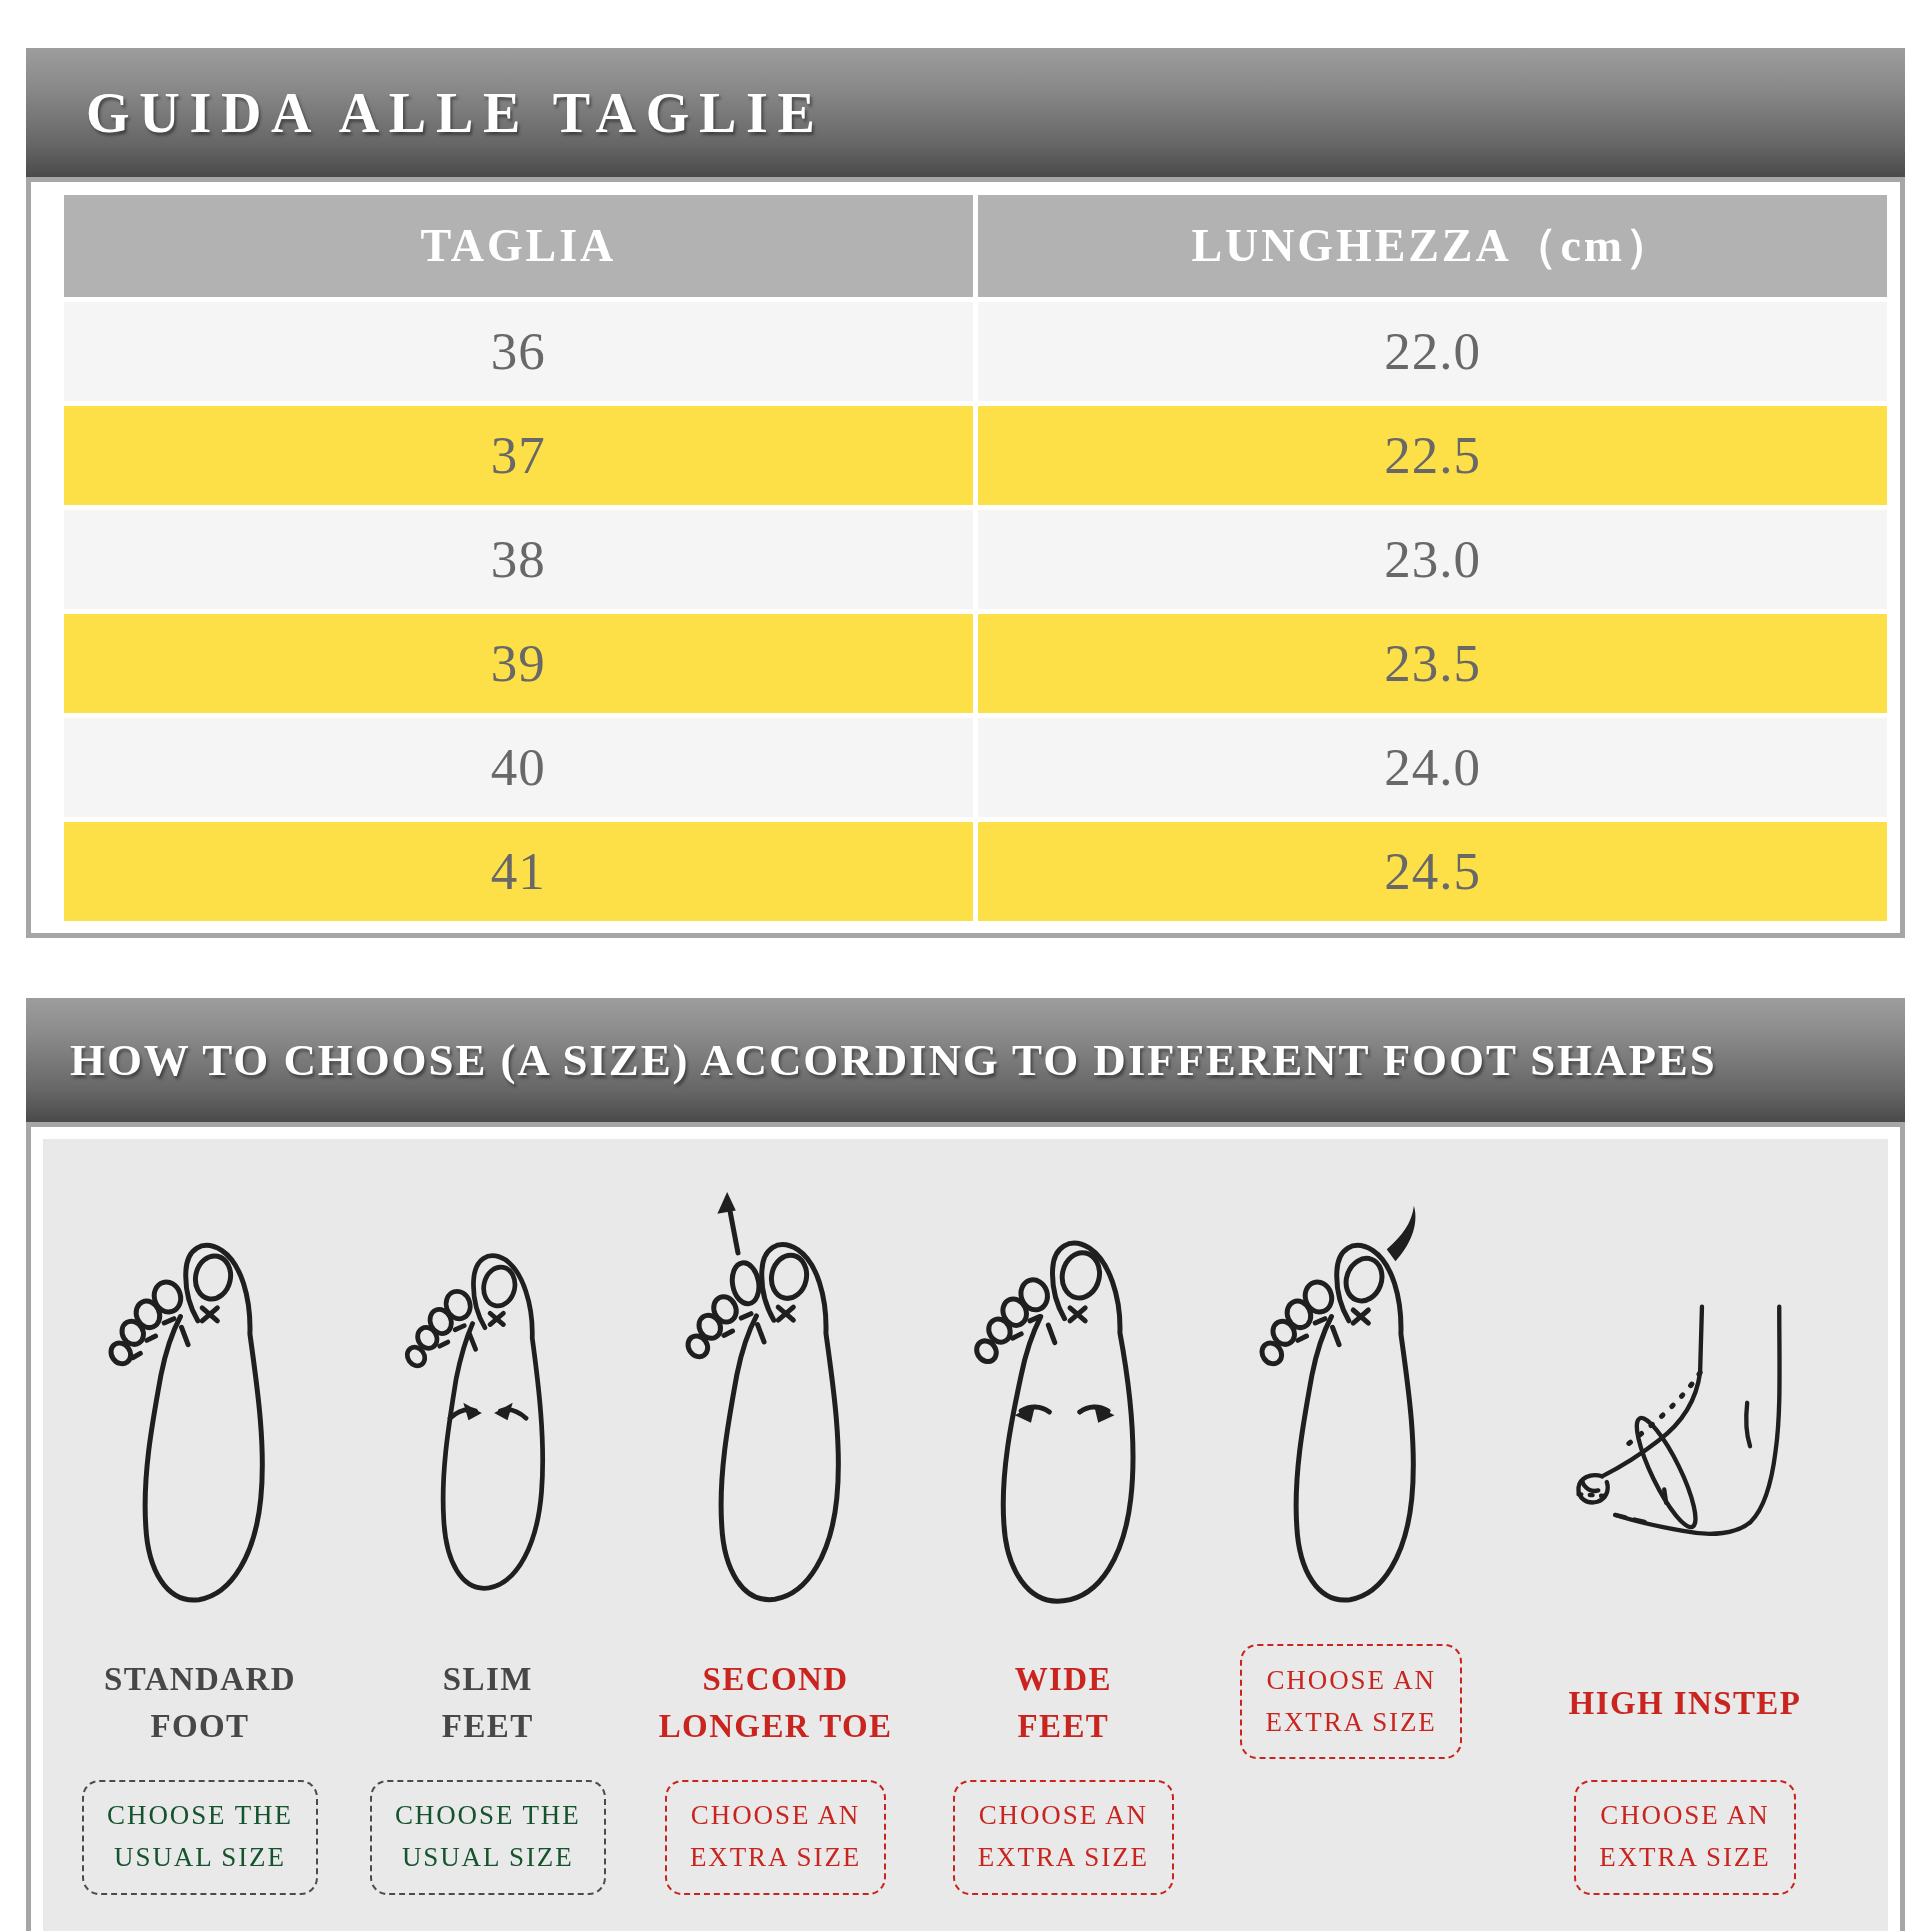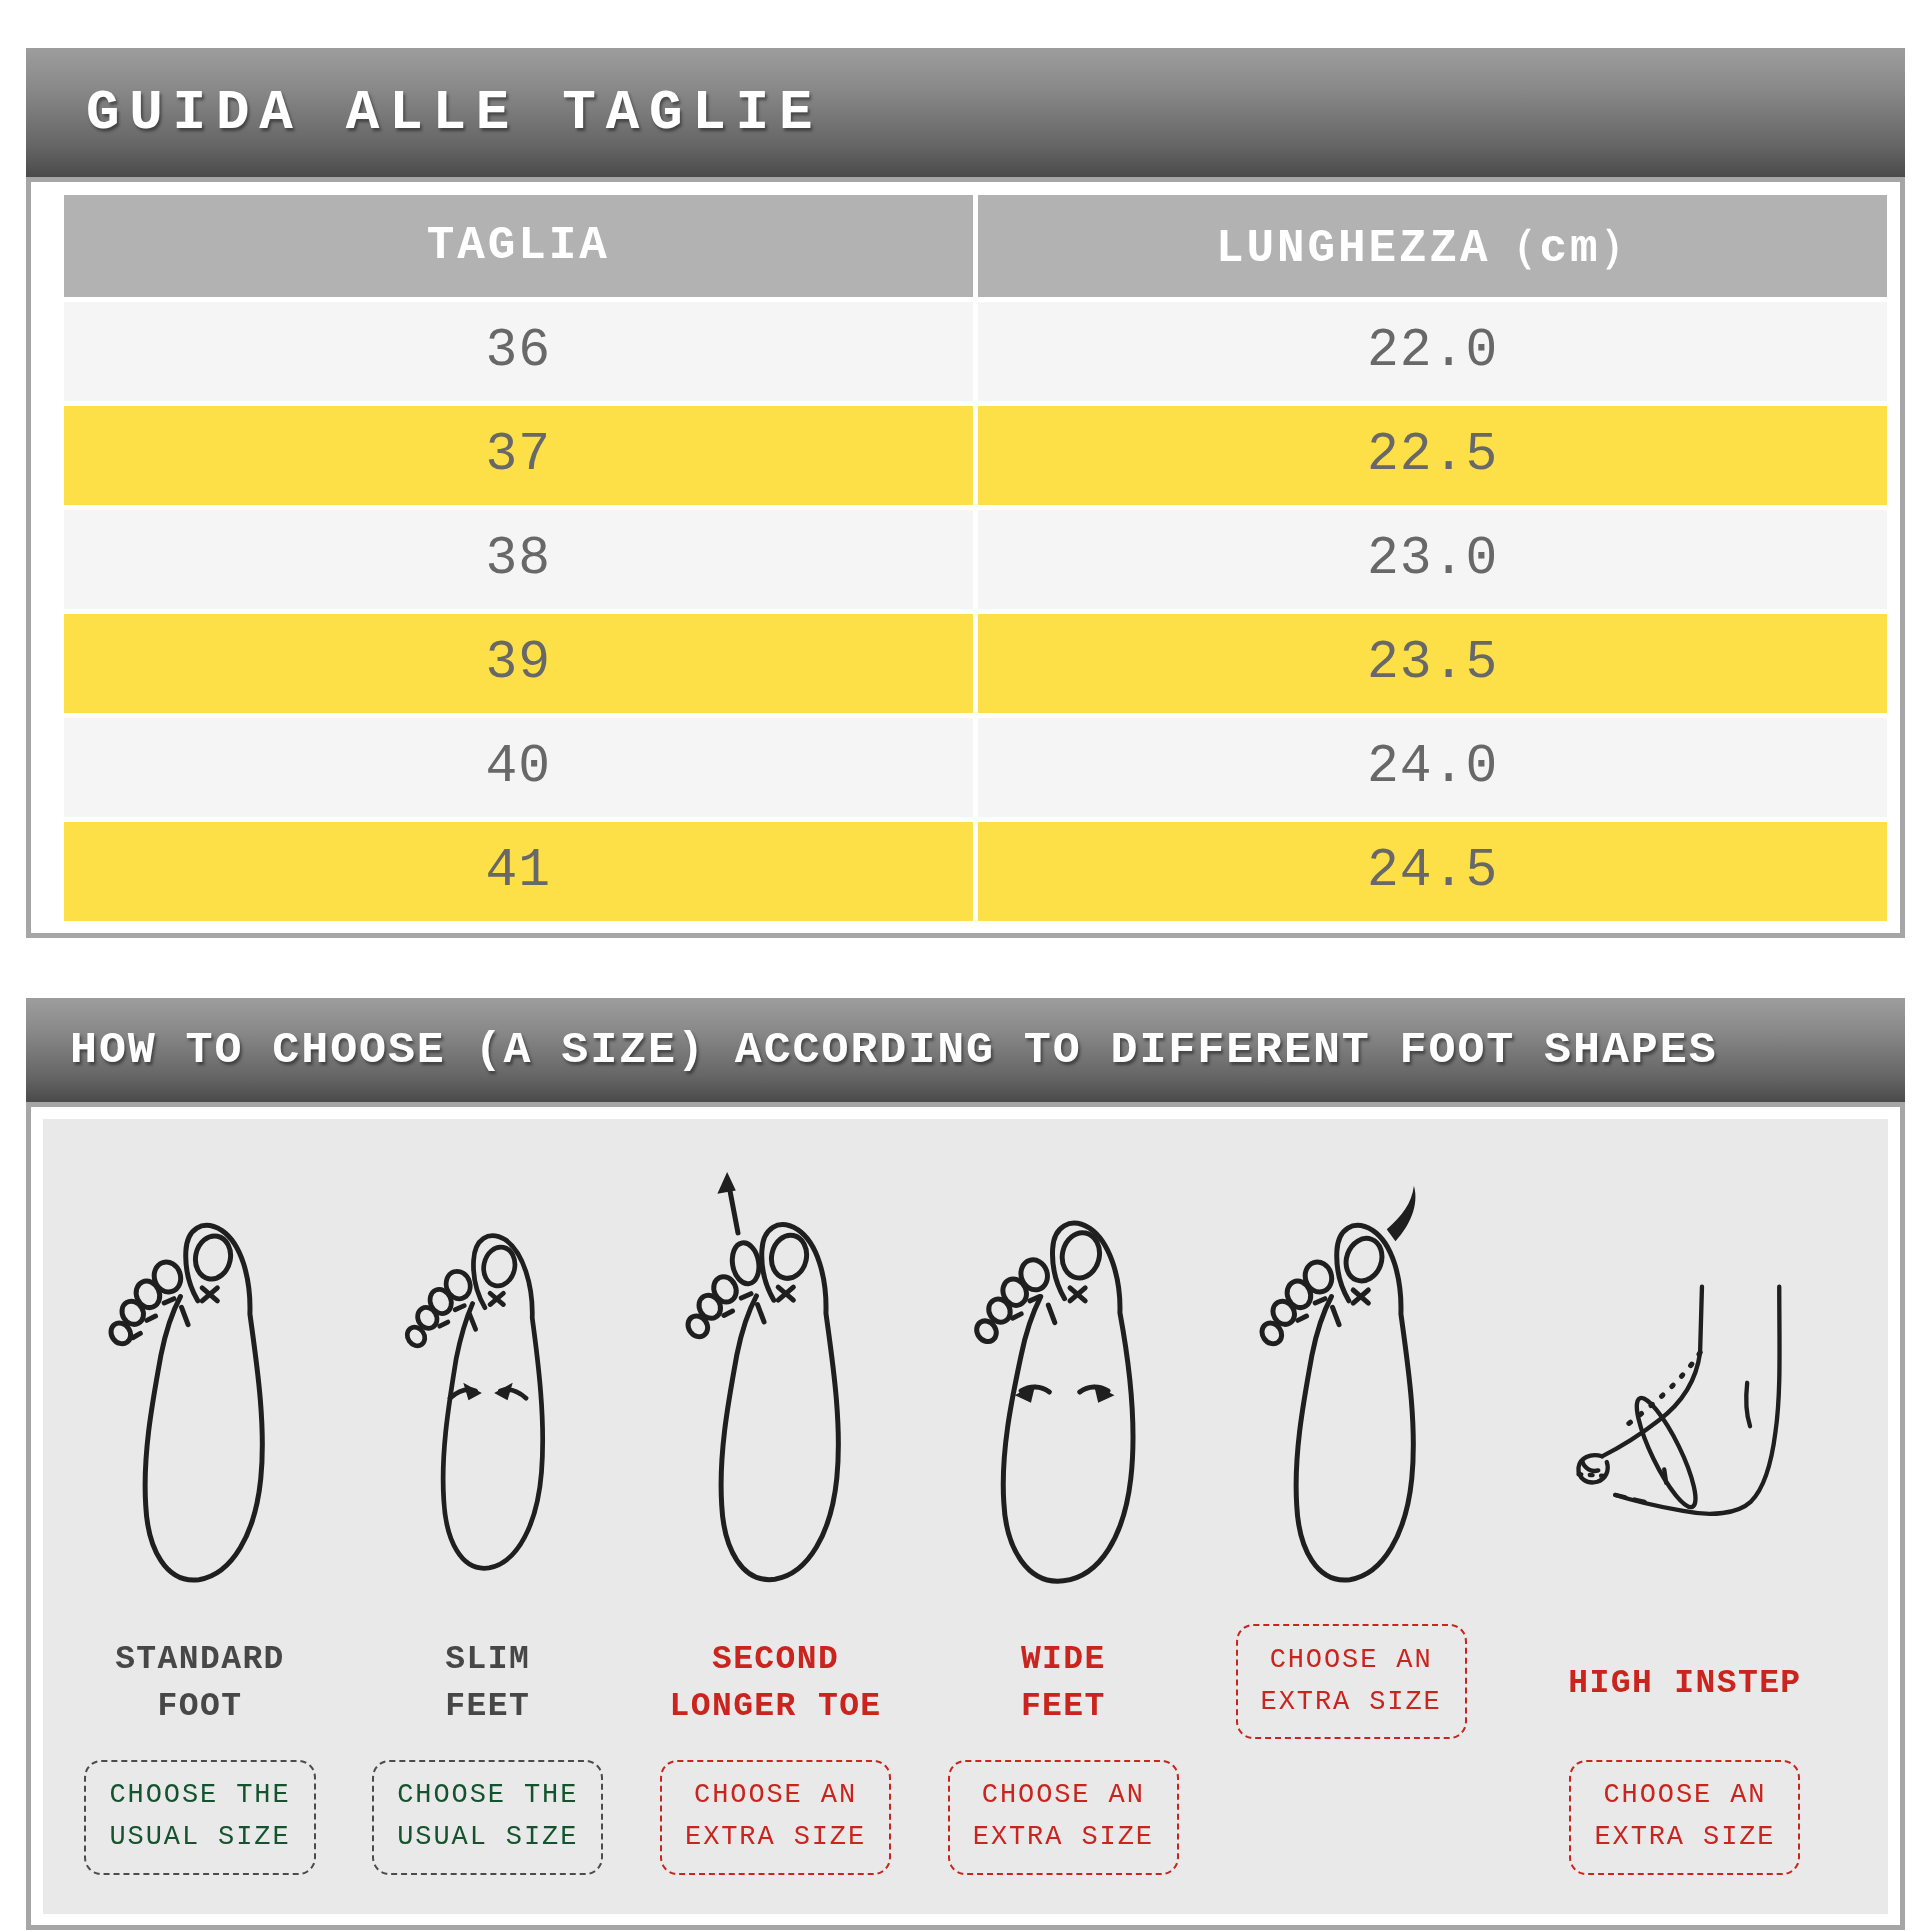--- a/index.html
+++ b/index.html
@@ -1,27 +1,27 @@
 <!DOCTYPE html>
 <html><head>
 <meta charset="utf-8">
 <style>
   html,body{margin:0;padding:0;background:#fff;}
   .page{
     width:1931px;height:1931px;background:#fff;position:relative;
-    font-family:Liberation Mono, monospace;
+    font-family:Liberation Serif, serif;
     box-sizing:border-box;padding:48px 26px 0 26px;overflow:hidden;
   }
   
   .gbar{
     background:linear-gradient(180deg,#9d9d9d 0%,#8a8a8a 30%,#666 75%,#4a4a4a 100%);
     display:flex;align-items:center;
   }
   .gbar1{height:129px;padding-left:60px;}
-  .gbar2{height:104px;padding-left:44px;margin-top:60px;}
+  .gbar2{height:124px;padding-left:44px;margin-top:60px;}
   .gbar-title{
     color:#fff;font-weight:bold;text-shadow:1.9px 2.9px 2.9px rgba(30,30,30,.55);
   }
   .gbar1 .gbar-title{font-size:56px;letter-spacing:9.7px;}
   .gbar2 .gbar-title{font-size:45px;letter-spacing:1.9px;}
   
   .panel{border:5.8px solid #a6a6a6;background:#fff;}
   .panel1-inner{padding:7.7px;margin-left:20px;}
   
   table.size-table{width:100%;border-collapse:separate;border-spacing:5.8px;}

